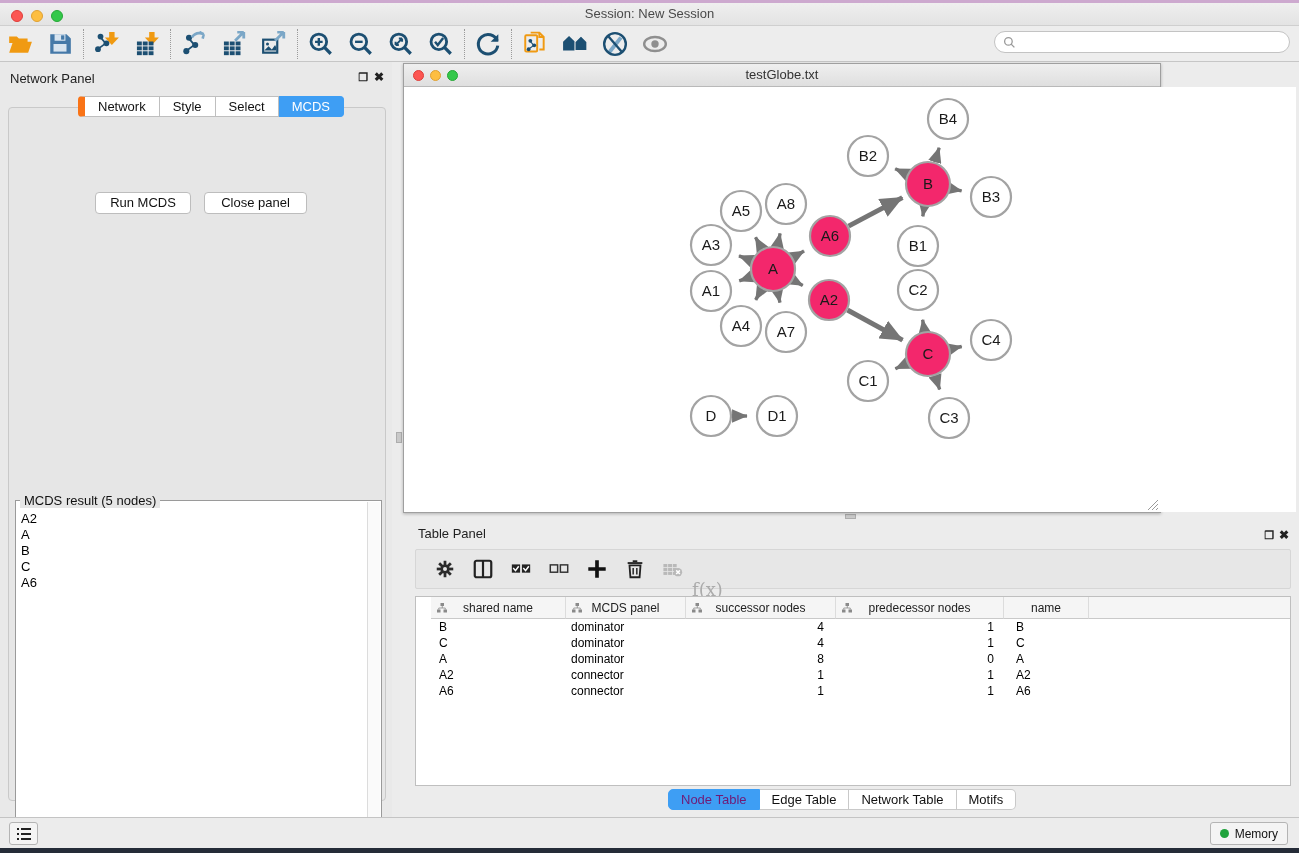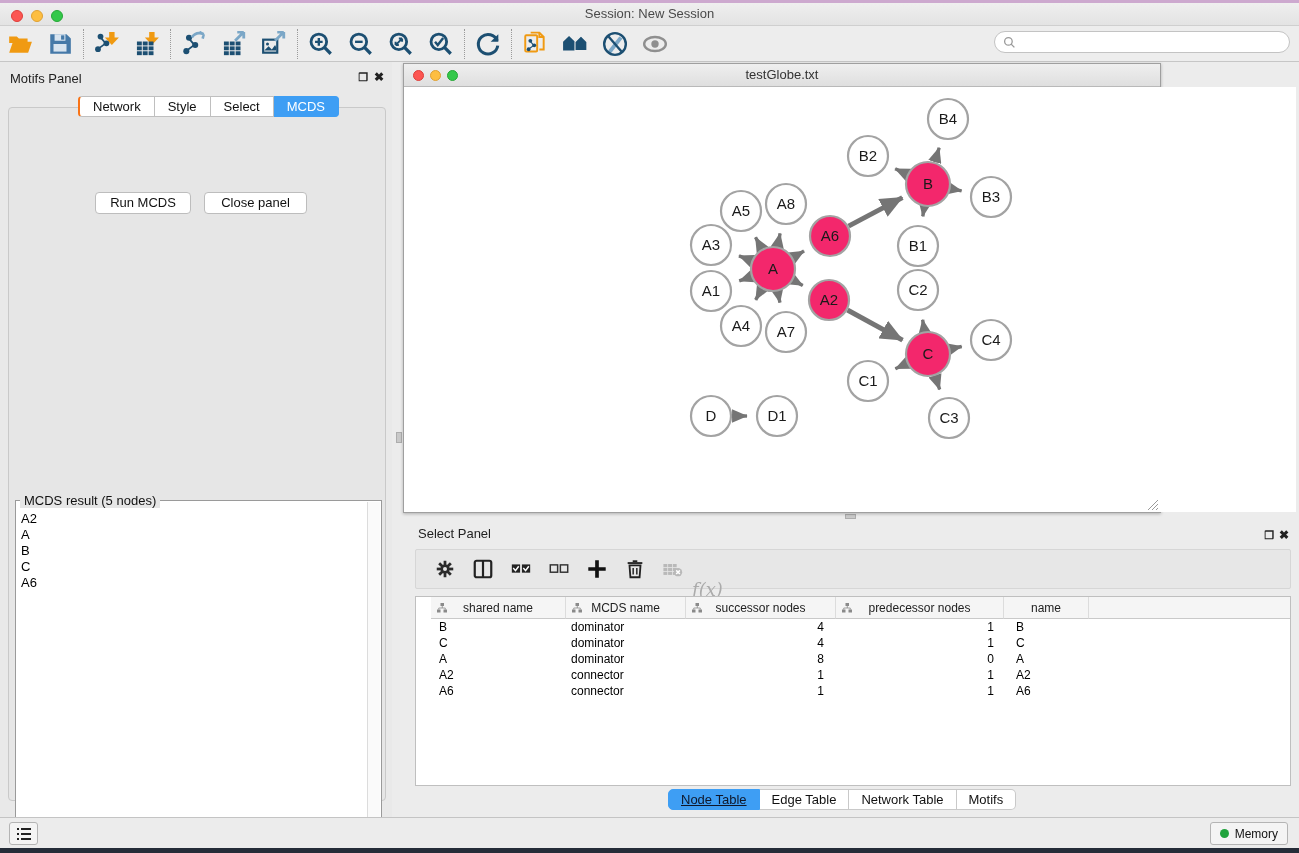--- a/index.html
+++ b/index.html
@@ -23,21 +23,21 @@
   #toolbar-search input { border:none; outline:none; font-size:12px; width:250px; background:transparent; }
 
   
   #control-panel { left:0; top:62px; width:392px; height:755px; background:#E9E9E9; }
   #cp-header { position:absolute; left:10px; top:9px; font-size:13px; color:#222; }
   .panel-float { position:absolute; top:9px; font-size:11px; color:#222; font-weight:bold; cursor:default; }
   .panel-close { position:absolute; top:8px; font-size:12px; color:#222; font-weight:bold; cursor:default; }
   #cp-float { right:24px; } #cp-close { right:8px; }
   #cp-tabs { position:absolute; left:78px; top:34px; display:flex; z-index:3; }
   .cp-tab { height:21px; line-height:19px; padding:0 13px; font-size:13px; background:#FFF; border:1px solid #BFBFBF; border-left:none; color:#111; }
-  .cp-tab:first-child { border-left:2px solid #f97316; border-radius:4px 0 0 4px; }
+  .cp-tab:first-child { border-left:7px solid #f97316; border-radius:4px 0 0 4px; }
   .cp-tab:last-child { border-radius:0 4px 4px 0; }
   .cp-tab.active { background:#3E9EF4; border-color:#3E9EF4; color:#FFF; }
   #cp-body { position:absolute; left:8px; top:45px; width:378px; height:694px; background:#E6E6E6; border:1px solid #C9C9C9; border-radius:4px; }
   #opt-label { position:absolute; left:0; top:30px; width:100%; text-align:center; font-size:13px; color:#111; }
   #criterion-select { position:absolute; left:35px; top:50px; width:313px; height:23px; background:#FFF; border:1px solid #B5B5B5; border-radius:4px; font-size:13px; line-height:21px; padding-left:8px; color:#111; }
   #criterion-spinner { position:absolute; right:0; top:-1px; width:21px; height:23px; background:#3E9EF4; border-radius:0 4px 4px 0; }
   #criterion-spinner svg { display:block; margin:4px auto; }
   .cp-btn { position:absolute; top:84px; height:22px; background:#FFF; border:1px solid #BDBDBD; border-radius:4px; font-size:13px; color:#111; text-align:center; line-height:20px; }
   #run-btn { left:86px; width:96px; }
   #closepanel-btn { left:195px; width:103px; }
@@ -60,35 +60,35 @@
   #net-title { width:100%; text-align:center; font-size:13px; color:#333; line-height:22px; }
   #graph-canvas { position:absolute; left:0; top:23px; width:892px; height:425px; background:#FFF; }
   #resize-grip { position:absolute; right:1px; bottom:1px; width:14px; height:14px; }
 
   
   #table-panel { left:397px; top:520px; width:902px; height:297px; background:#ECECEC; }
   #tp-header { position:absolute; left:21px; top:6px; font-size:13px; color:#222; }
   #tp-float { right:25px; } #tp-close { right:10px; }
   #tp-toolbar { position:absolute; left:18px; top:29px; width:876px; height:40px; background:#E7E7E7; border:1px solid #D6D6D6; border-radius:2px; display:flex; align-items:center; padding-left:10px; }
   .tp-btn { width:38px; height:34px; display:flex; align-items:center; justify-content:center; flex:0 0 auto; }
-  #fx-label { font-family:"DejaVu Serif", serif; font-style:italic; font-size:18px; color:#ABABAB;margin-top:41px; }
+  #fx-label { font-family:"DejaVu Serif", serif; font-size:18px; color:#ABABAB;margin-top:41px; }
   #node-table { position:absolute; left:18px; top:76px; width:876px; height:190px; background:#FFF; border:1px solid #BFBFBF; overflow:hidden;padding-left:15px; }
   .tbl-grid { display:grid; grid-template-columns:135px 120px 150px 168px 85px 1fr; }
   .th { height:22px; background:#F5F5F5; border-bottom:1px solid #C9C9C9; border-right:1px solid #DCDCDC; font-size:12px; color:#222; position:relative; display:flex; align-items:center; justify-content:center; }
   .th:nth-child(6) { border-right:none; }
   .th .tree-ic { position:absolute; left:5px; top:5px; }
   .td { height:16px; font-size:12px; color:#000; line-height:16px; white-space:nowrap; overflow:hidden; }
   .td.c0 { padding-left:8px; } .td.c1 { padding-left:5px; }
   .td.c2 { text-align:right; padding-right:12px; } .td.c3 { text-align:right; padding-right:10px; }
   .td.c4 { padding-left:12px; }
   #tp-tabs { position:absolute; left:271px; top:269px; display:flex; }
   .tp-tab { height:21px; line-height:19px; padding:0 12px; font-size:13px; background:#FFF; border:1px solid #C9C9C9; border-left:none; color:#111; }
   .tp-tab:first-child { border-left:1px solid #C9C9C9; border-radius:5px 0 0 5px; }
   .tp-tab:last-child { border-radius:0 5px 5px 0; }
-  .tp-tab.active { background:#3E9EF4; border-color:#3E9EF4; color:#0f172a;text-decoration:underline; }
+  .tp-tab.active { background:#3E9EF4; border-color:#3E9EF4; color:#701a75; }
 
   
   #status-bar { left:0; top:817px; width:1299px; height:31px; background:#ECECEC; border-top:1px solid #C4C4C4; }
   #list-btn { position:absolute; left:9px; top:4px; width:29px; height:23px; background:#F4F4F4; border:1px solid #B4B4B4; border-radius:3px; display:flex; align-items:center; justify-content:center; }
   #memory-btn { position:absolute; right:11px; top:4px; height:23px; background:#F4F4F4; border:1px solid #B4B4B4; border-radius:3px; display:flex; align-items:center; padding:0 9px; font-size:12px; color:#111; }
   #memory-dot { width:9px; height:9px; border-radius:50%; background:#1FA33C; margin-right:6px; }
   #desktop-strip-bottom { left:0; top:848px; width:1299px; height:5px; background:#252C38; }
 </style>
 </head>
 <body>
@@ -264,21 +264,21 @@
     <div id="toolbar-search">
     <svg width="13" height="13" viewBox="0 0 24 24">
         <circle cx="10" cy="10" r="7" fill="none" stroke="#9A9A9A" stroke-width="2.4"></circle>
         <line x1="15" y1="15" x2="21" y2="21" stroke="#9A9A9A" stroke-width="2.6"></line>
       </svg>
     <input type="text" value="" style="">
   </div>
 </div>
 
 <div class="abs" id="control-panel">
-  <div id="cp-header">Motifs Panel</div>
+  <div id="cp-header">Network Panel</div>
   <span class="panel-float" id="cp-float">❐</span>
   <span class="panel-close" id="cp-close">✖</span>
   <div id="cp-tabs">
       <div class="cp-tab">Network</div>
       <div class="cp-tab">Style</div>
       <div class="cp-tab">Select</div>
       <div class="cp-tab active">MCDS</div>
     </div>
   <div id="cp-body">
     <div class="cp-btn" id="run-btn">Run MCDS</div>
@@ -422,21 +422,21 @@
   <svg id="resize-grip" viewBox="0 0 14 14">
       <g stroke="#9A9A9A" stroke-width="1">
         <line x1="3" y1="13" x2="13" y2="3"></line>
         <line x1="7" y1="13" x2="13" y2="7"></line>
         <line x1="11" y1="13" x2="13" y2="11"></line>
       </g>
     </svg>
 </div>
 
 <div class="abs" id="table-panel">
-  <div id="tp-header">Select Panel</div>
+  <div id="tp-header">Table Panel</div>
   <span class="panel-float" id="tp-float">❐</span>
   <span class="panel-close" id="tp-close">✖</span>
   <div id="tp-toolbar">
     <div class="tp-btn">
         <svg width="22" height="22" viewBox="0 0 24 24">
           <g fill="#2B2B2B">
             <circle cx="12" cy="12" r="5"></circle>
             <g stroke="#2B2B2B" stroke-width="3">
               <line x1="12" y1="3" x2="12" y2="21" transform="rotate(0 12 12)"></line>
               <line x1="12" y1="3" x2="12" y2="21" transform="rotate(45 12 12)"></line>
@@ -517,21 +517,21 @@
         </div>
         <div class="th">
           <svg class="tree-ic" width="12" height="12" viewBox="0 0 24 24">
             <g fill="#8A8A8A">
               <rect x="9" y="2" width="7" height="6"></rect>
               <rect x="2" y="15" width="7" height="6"></rect>
               <rect x="15" y="15" width="7" height="6"></rect>
             </g>
             <path d="M12.5 8 v4 M5.5 15 v-3 h13 v3" stroke="#8A8A8A" stroke-width="1.6" fill="none"></path>
           </svg>
-          <span>MCDS name</span>
+          <span>MCDS panel</span>
         </div>
         <div class="th">
           <svg class="tree-ic" width="12" height="12" viewBox="0 0 24 24">
             <g fill="#8A8A8A">
               <rect x="9" y="2" width="7" height="6"></rect>
               <rect x="2" y="15" width="7" height="6"></rect>
               <rect x="15" y="15" width="7" height="6"></rect>
             </g>
             <path d="M12.5 8 v4 M5.5 15 v-3 h13 v3" stroke="#8A8A8A" stroke-width="1.6" fill="none"></path>
           </svg>

